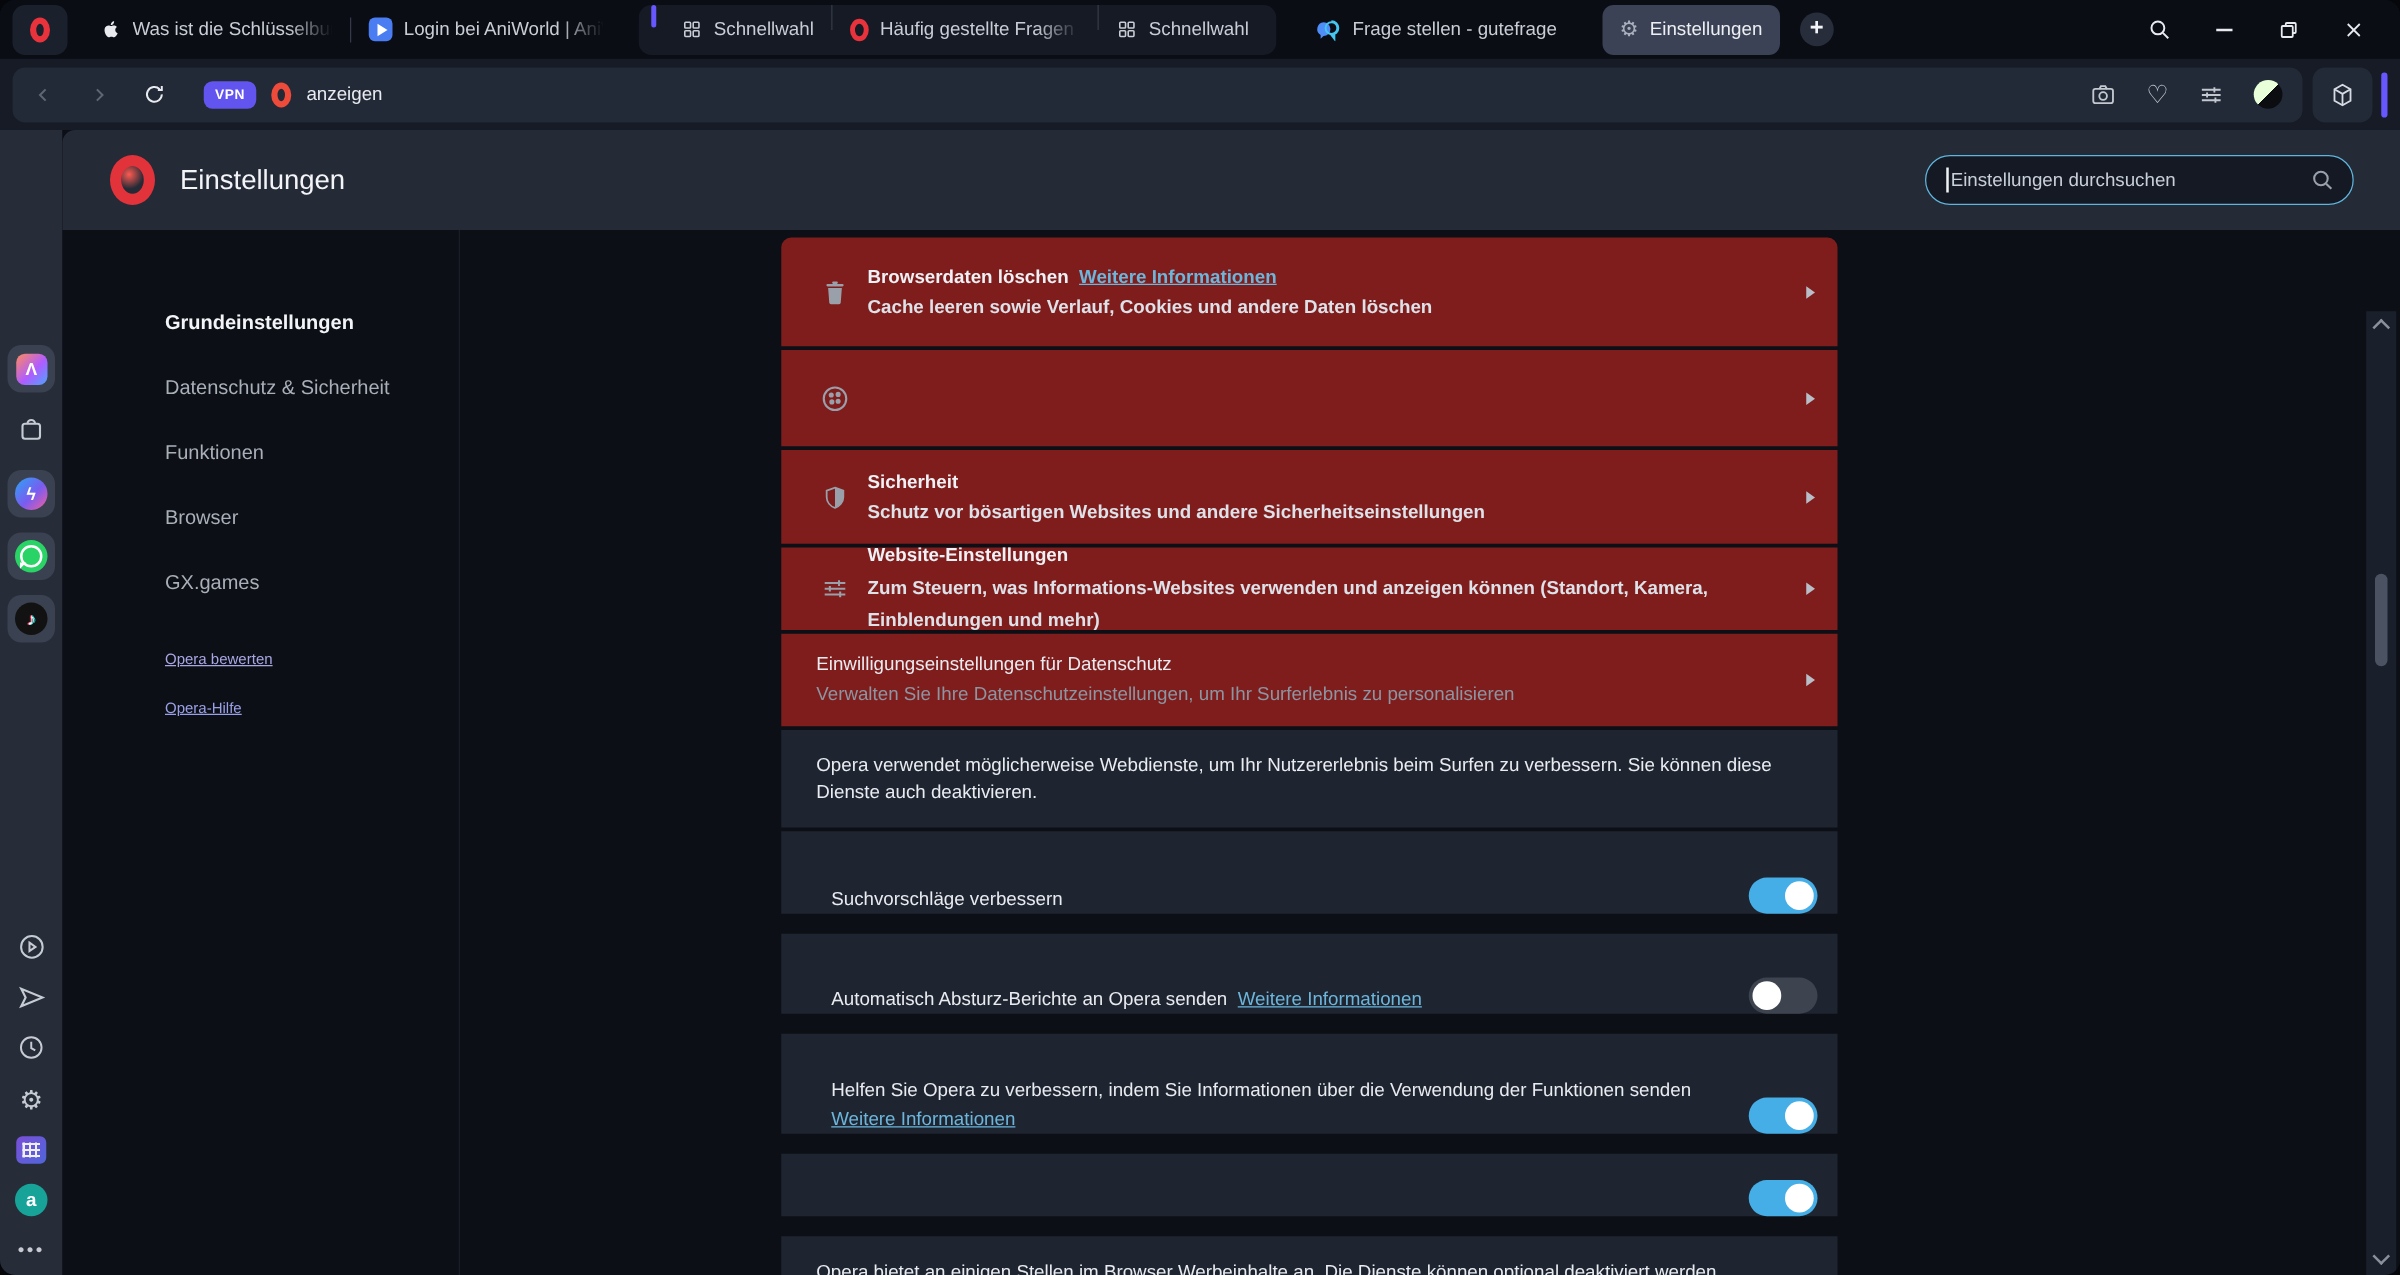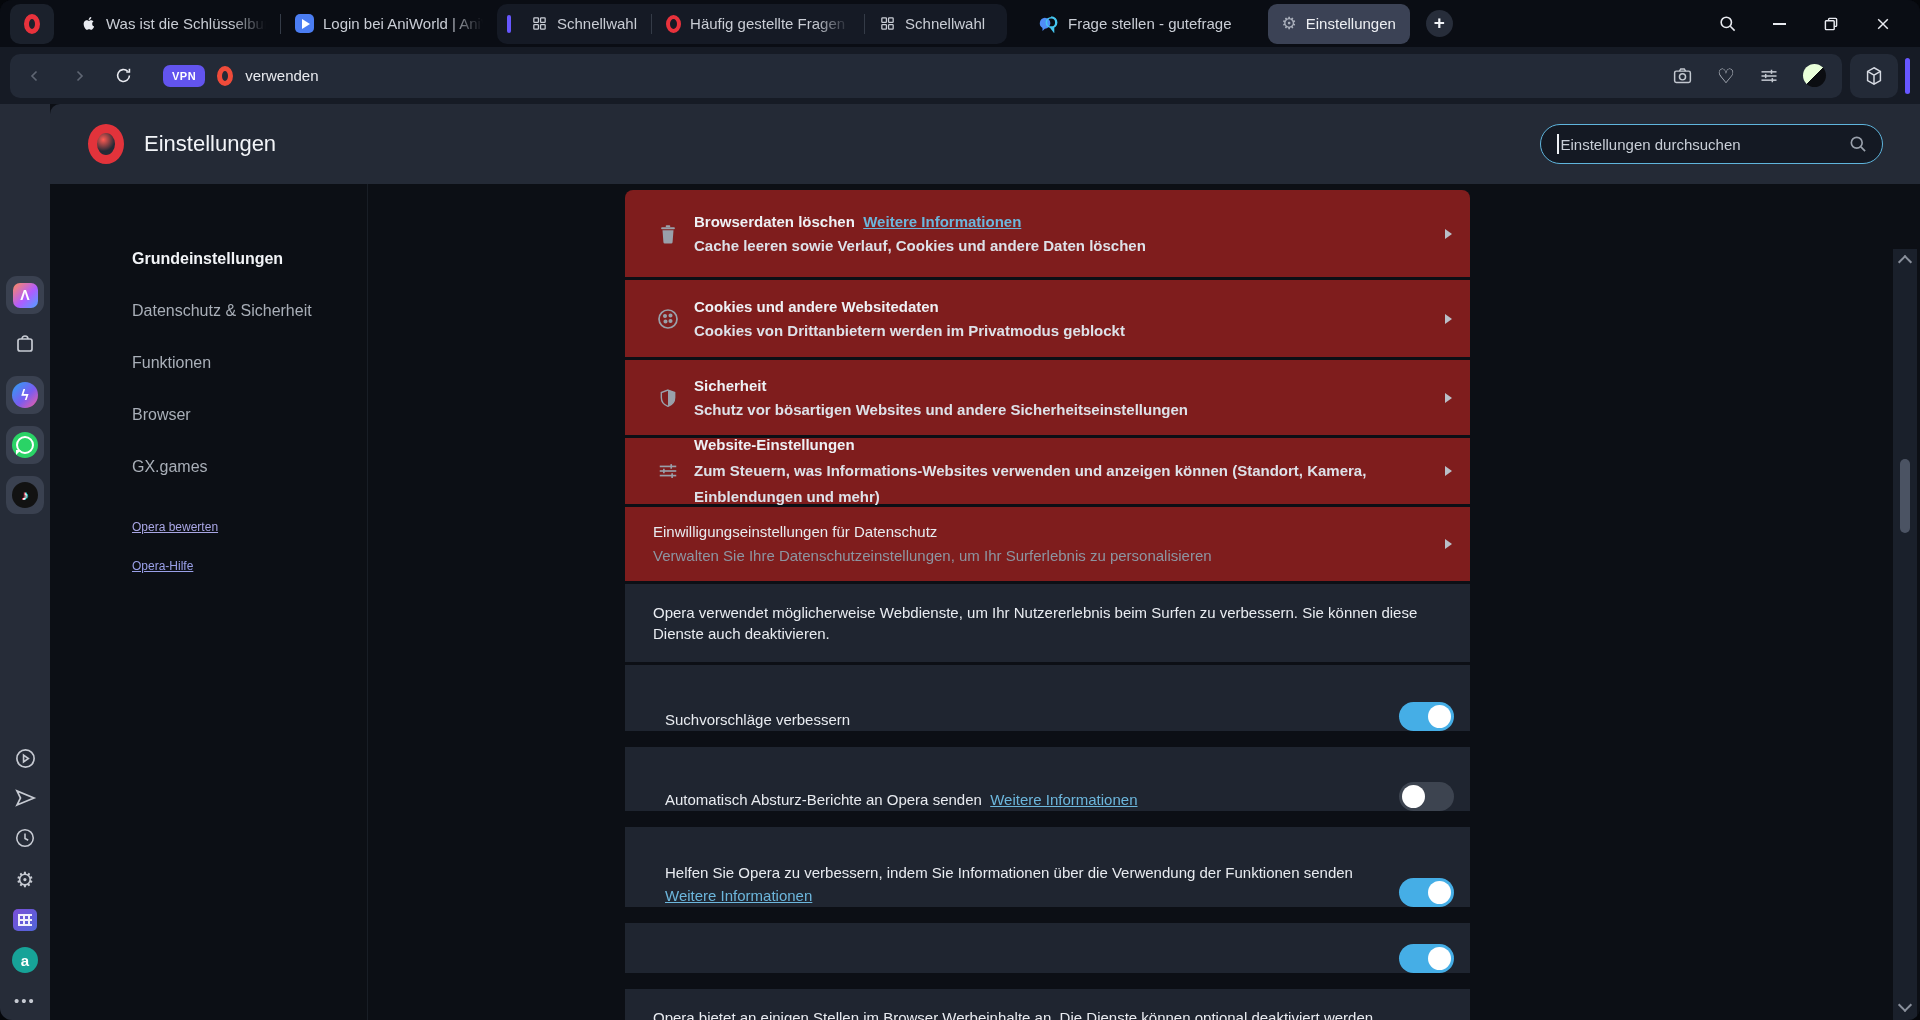--- a/index.html
+++ b/index.html
@@ -7,21 +7,21 @@
     font-family:"Liberation Sans",sans-serif;-webkit-font-smoothing:antialiased;}
   
   .tabbar{height:47px;background:#0a0d14;display:flex;align-items:center;padding:0 10px;}
   .opera-menu{width:44px;height:40px;border-radius:10px;background:#1b212c;display:flex;align-items:center;justify-content:center;margin-right:12px;flex-shrink:0;cursor:pointer;}
   .opera-o{width:16px;height:20px;border:5px solid #e8323c;border-radius:50%;box-sizing:border-box;}
   .opera-o.small{width:15px;height:18px;border-width:4px;}
   .tab{display:flex;align-items:center;gap:9px;height:40px;padding:0 14px;color:#c9cdd5;font-size:15px;cursor:pointer;flex-shrink:0;}
   .tab-label{white-space:nowrap;overflow:hidden;}
   .tab-label.fade{max-width:160px;-webkit-mask-image:linear-gradient(90deg,#000 78%,transparent);mask-image:linear-gradient(90deg,#000 78%,transparent);}
   .tab-sep{width:1px;height:20px;background:#343b47;flex-shrink:0;}
-  .island{display:flex;align-items:center;background:#151a25;border-radius:10px;height:40px;padding:0 8px;flex-shrink:0;}
+  .island{display:flex;align-items:flex-start;background:#151a25;border-radius:10px;height:40px;padding:0 8px;margin-left:14px;flex-shrink:0;}
   .island-indicator{width:4px;height:18px;border-radius:2px;background:#6757ff;margin:0 6px 0 2px;}
   .tab.active{background:#3b4255;border-radius:9px;color:#edeff3;margin-left:22px;}
   .tab.lone{margin-left:16px;}
   .newtab{width:27px;height:27px;border-radius:50%;background:#272d3a;color:#f2f4f8;font-size:19px;line-height:25px;text-align:center;margin-left:16px;cursor:pointer;flex-shrink:0;font-weight:bold;}
   .win-controls{margin-left:auto;display:flex;align-items:center;gap:30px;padding-right:16px;color:#e8eaf0;}
   .win-controls .wc{cursor:pointer;display:flex;align-items:center;justify-content:center;width:22px;height:22px;}
   .minimize-bar{width:13px;height:2px;background:#e8eaf0;}
   
   .icon-stroke{stroke:#c9cdd5;fill:none;stroke-width:1.8;}
   
@@ -224,21 +224,21 @@
           </svg>
       </span>
       <span class="navbtn reload">
         <svg width="19" height="19" viewBox="0 0 24 24" fill="none" stroke="currentColor" stroke-width="2">
             <path d="M19.5 12a7.5 7.5 0 1 1-2.2-5.3"></path>
             <polyline points="19.5,3.5 19.5,7.5 15.5,7.5" fill="none"></polyline>
           </svg>
       </span>
       <span class="vpn-badge">VPN</span>
       <span class="opera-o" style="border-color:#ef4b3a;"></span>
-      <span class="url">verwenden</span>
+      <span class="url">anzeigen</span>
       <span class="addr-right">
         <span class="abtn">
           <svg width="21" height="21" viewBox="0 0 24 24" fill="none" stroke="currentColor" stroke-width="1.7">
               <rect x="3" y="7" width="18" height="13" rx="2"></rect>
               <path d="M8.5 7l1.5-2.5h4L15.5 7"></path>
               <circle cx="12" cy="13.5" r="3.5"></circle>
             </svg>
         </span>
         <span class="abtn heart-glyph">♡</span>
         <span class="abtn">
@@ -388,24 +388,20 @@
           <div class="row h77">
             <span class="row-icon">
               <svg width="24" height="24" viewBox="0 0 24 24" fill="none" stroke="#99a0aa" stroke-width="1.7">
                   <circle cx="12" cy="12" r="9"></circle>
                   <circle cx="9" cy="9" r="1.2" fill="#99a0aa"></circle>
                   <circle cx="14.5" cy="8.5" r="1.2" fill="#99a0aa"></circle>
                   <circle cx="9.5" cy="14.5" r="1.2" fill="#99a0aa"></circle>
                   <circle cx="14.5" cy="14" r="1.2" fill="#99a0aa"></circle>
                 </svg>
             </span>
-            <div class="row-text">
-              <div class="row-title">Cookies und andere Websitedaten</div>
-              <div class="row-sub">Cookies von Drittanbietern werden im Privatmodus geblockt</div>
-            </div>
             <span class="chev"></span>
           </div>
 
           <div class="row h75">
             <span class="row-icon">
               <svg width="20" height="24" viewBox="0 0 24 24" stroke="#99a0aa" stroke-width="1.7">
                   <path d="M12 2.5l8 3v6c0 5-3.5 9-8 10.5C7.5 20.5 4 16.5 4 11.5v-6z" fill="none"></path>
                   <path d="M12 2.5l8 3v6c0 5-3.5 9-8 10.5z" fill="#99a0aa" stroke="none"></path>
                 </svg>
             </span>

